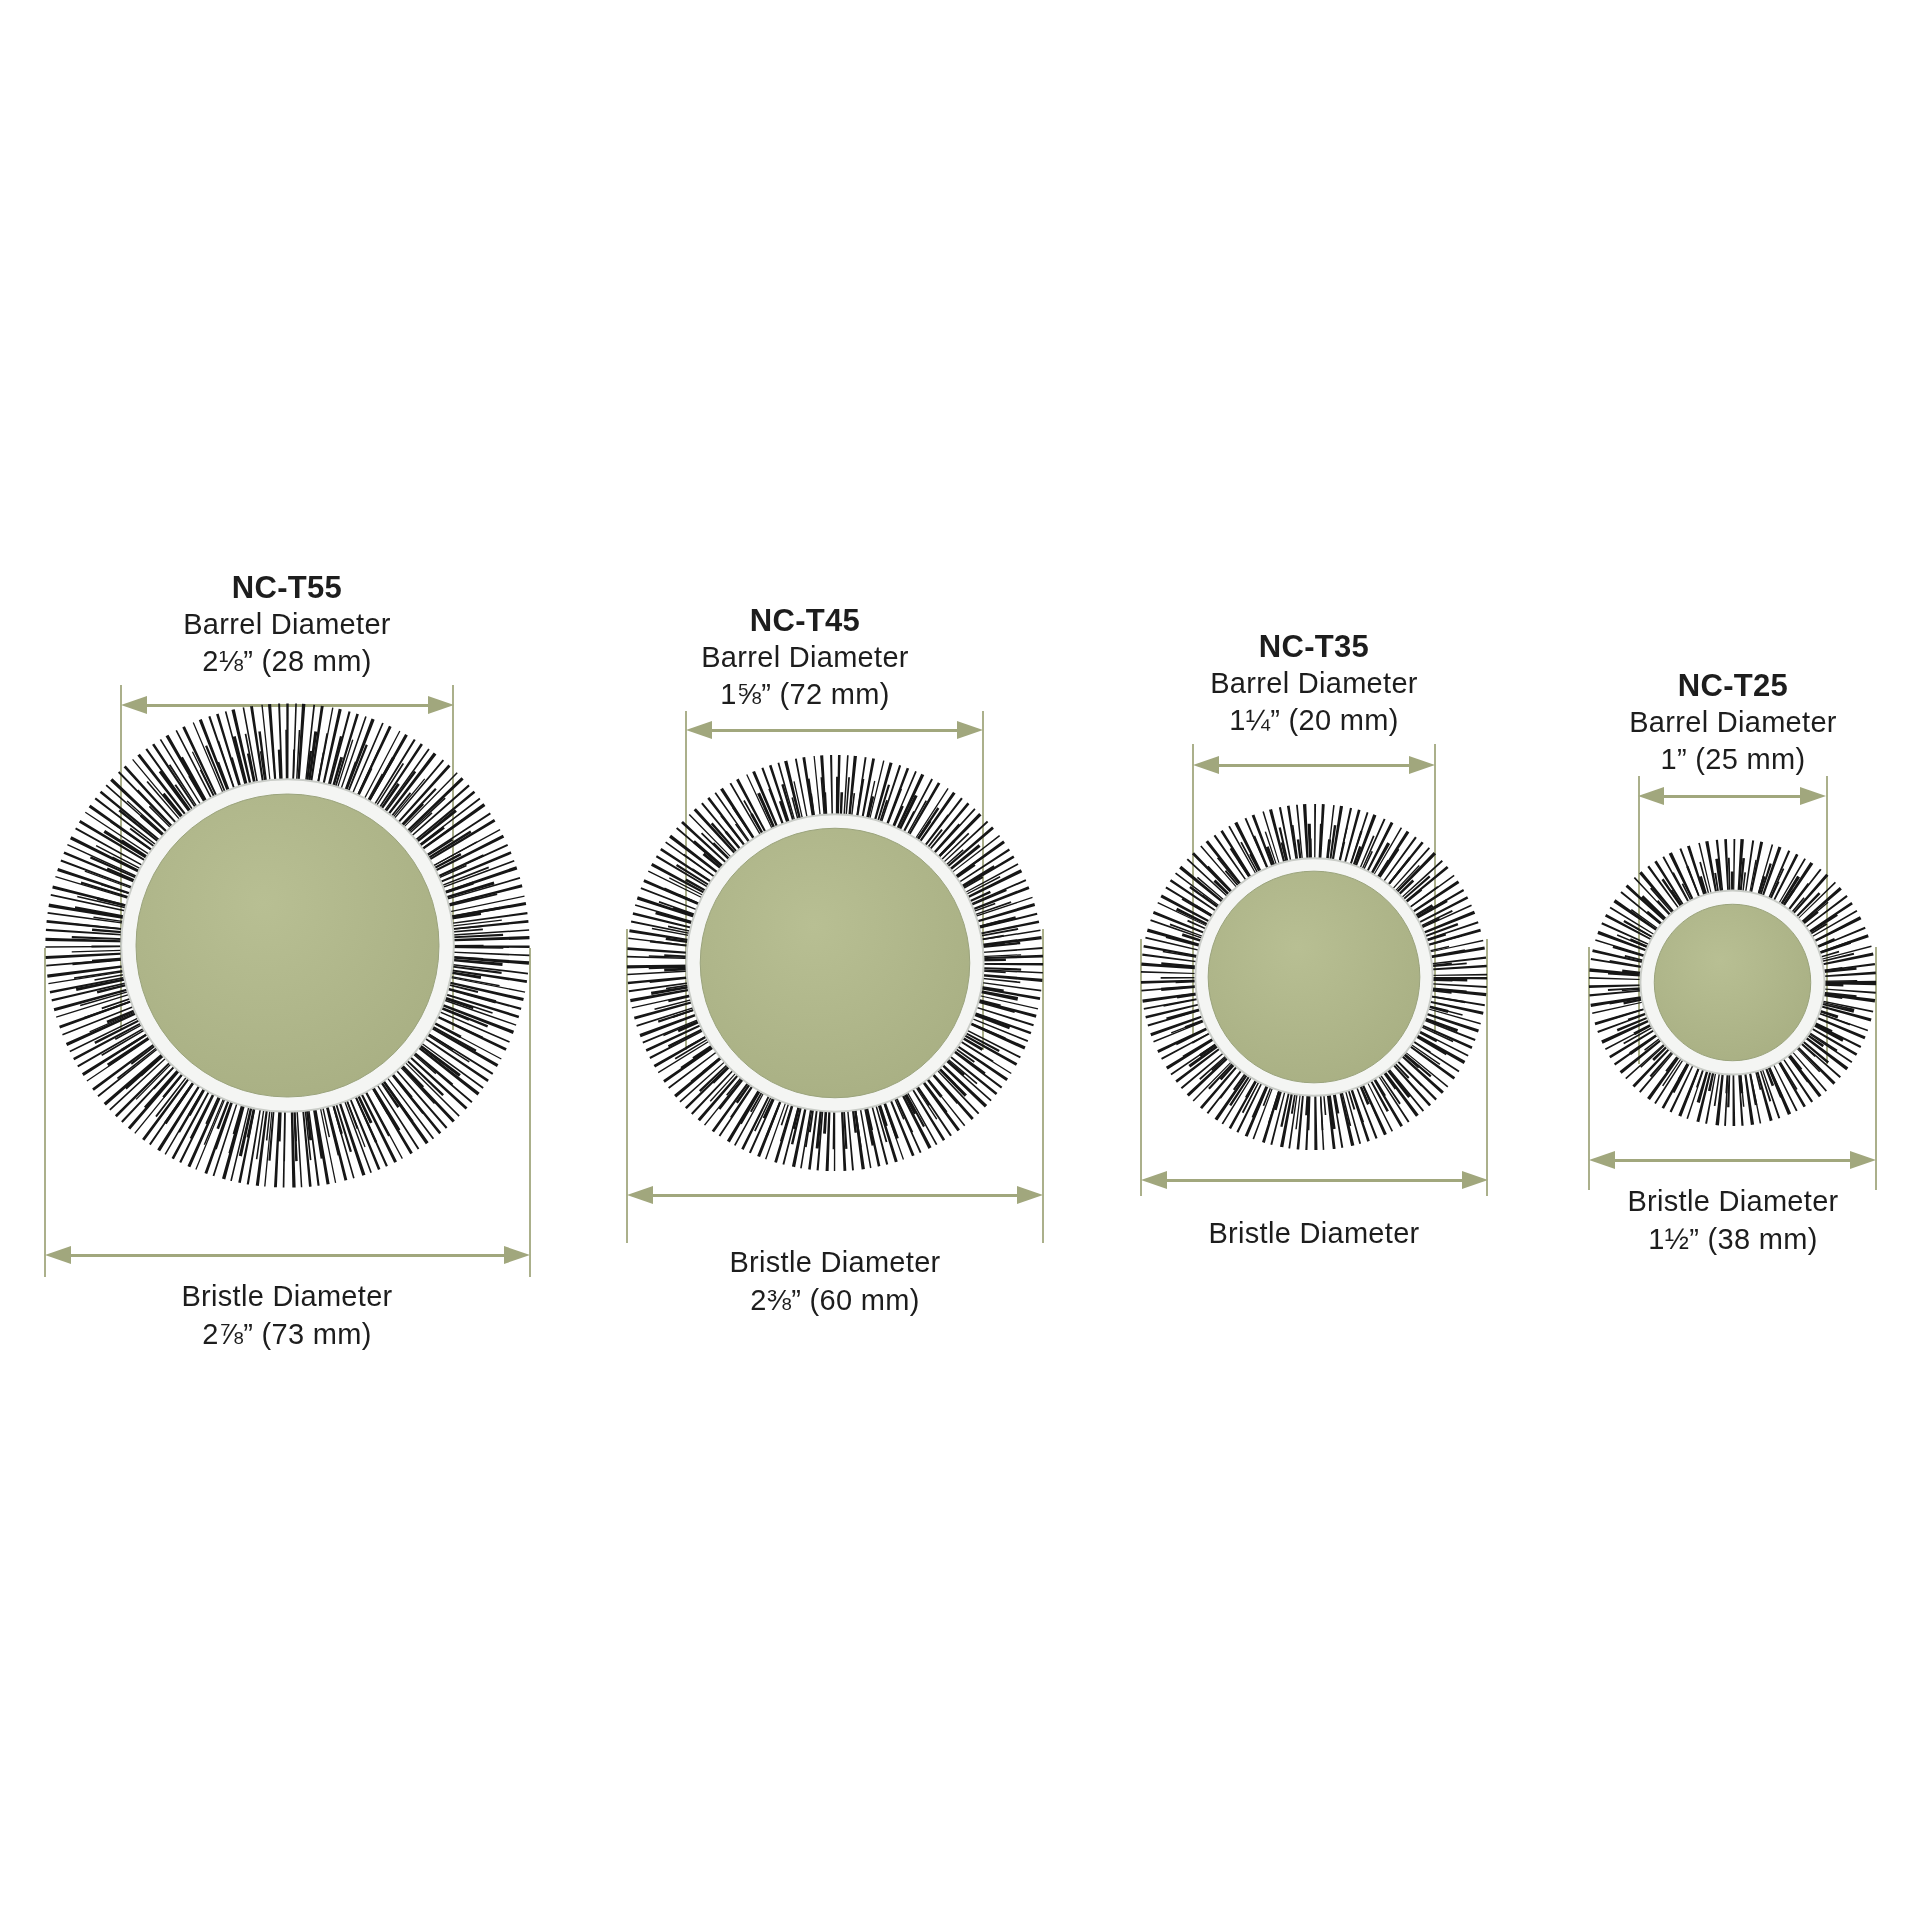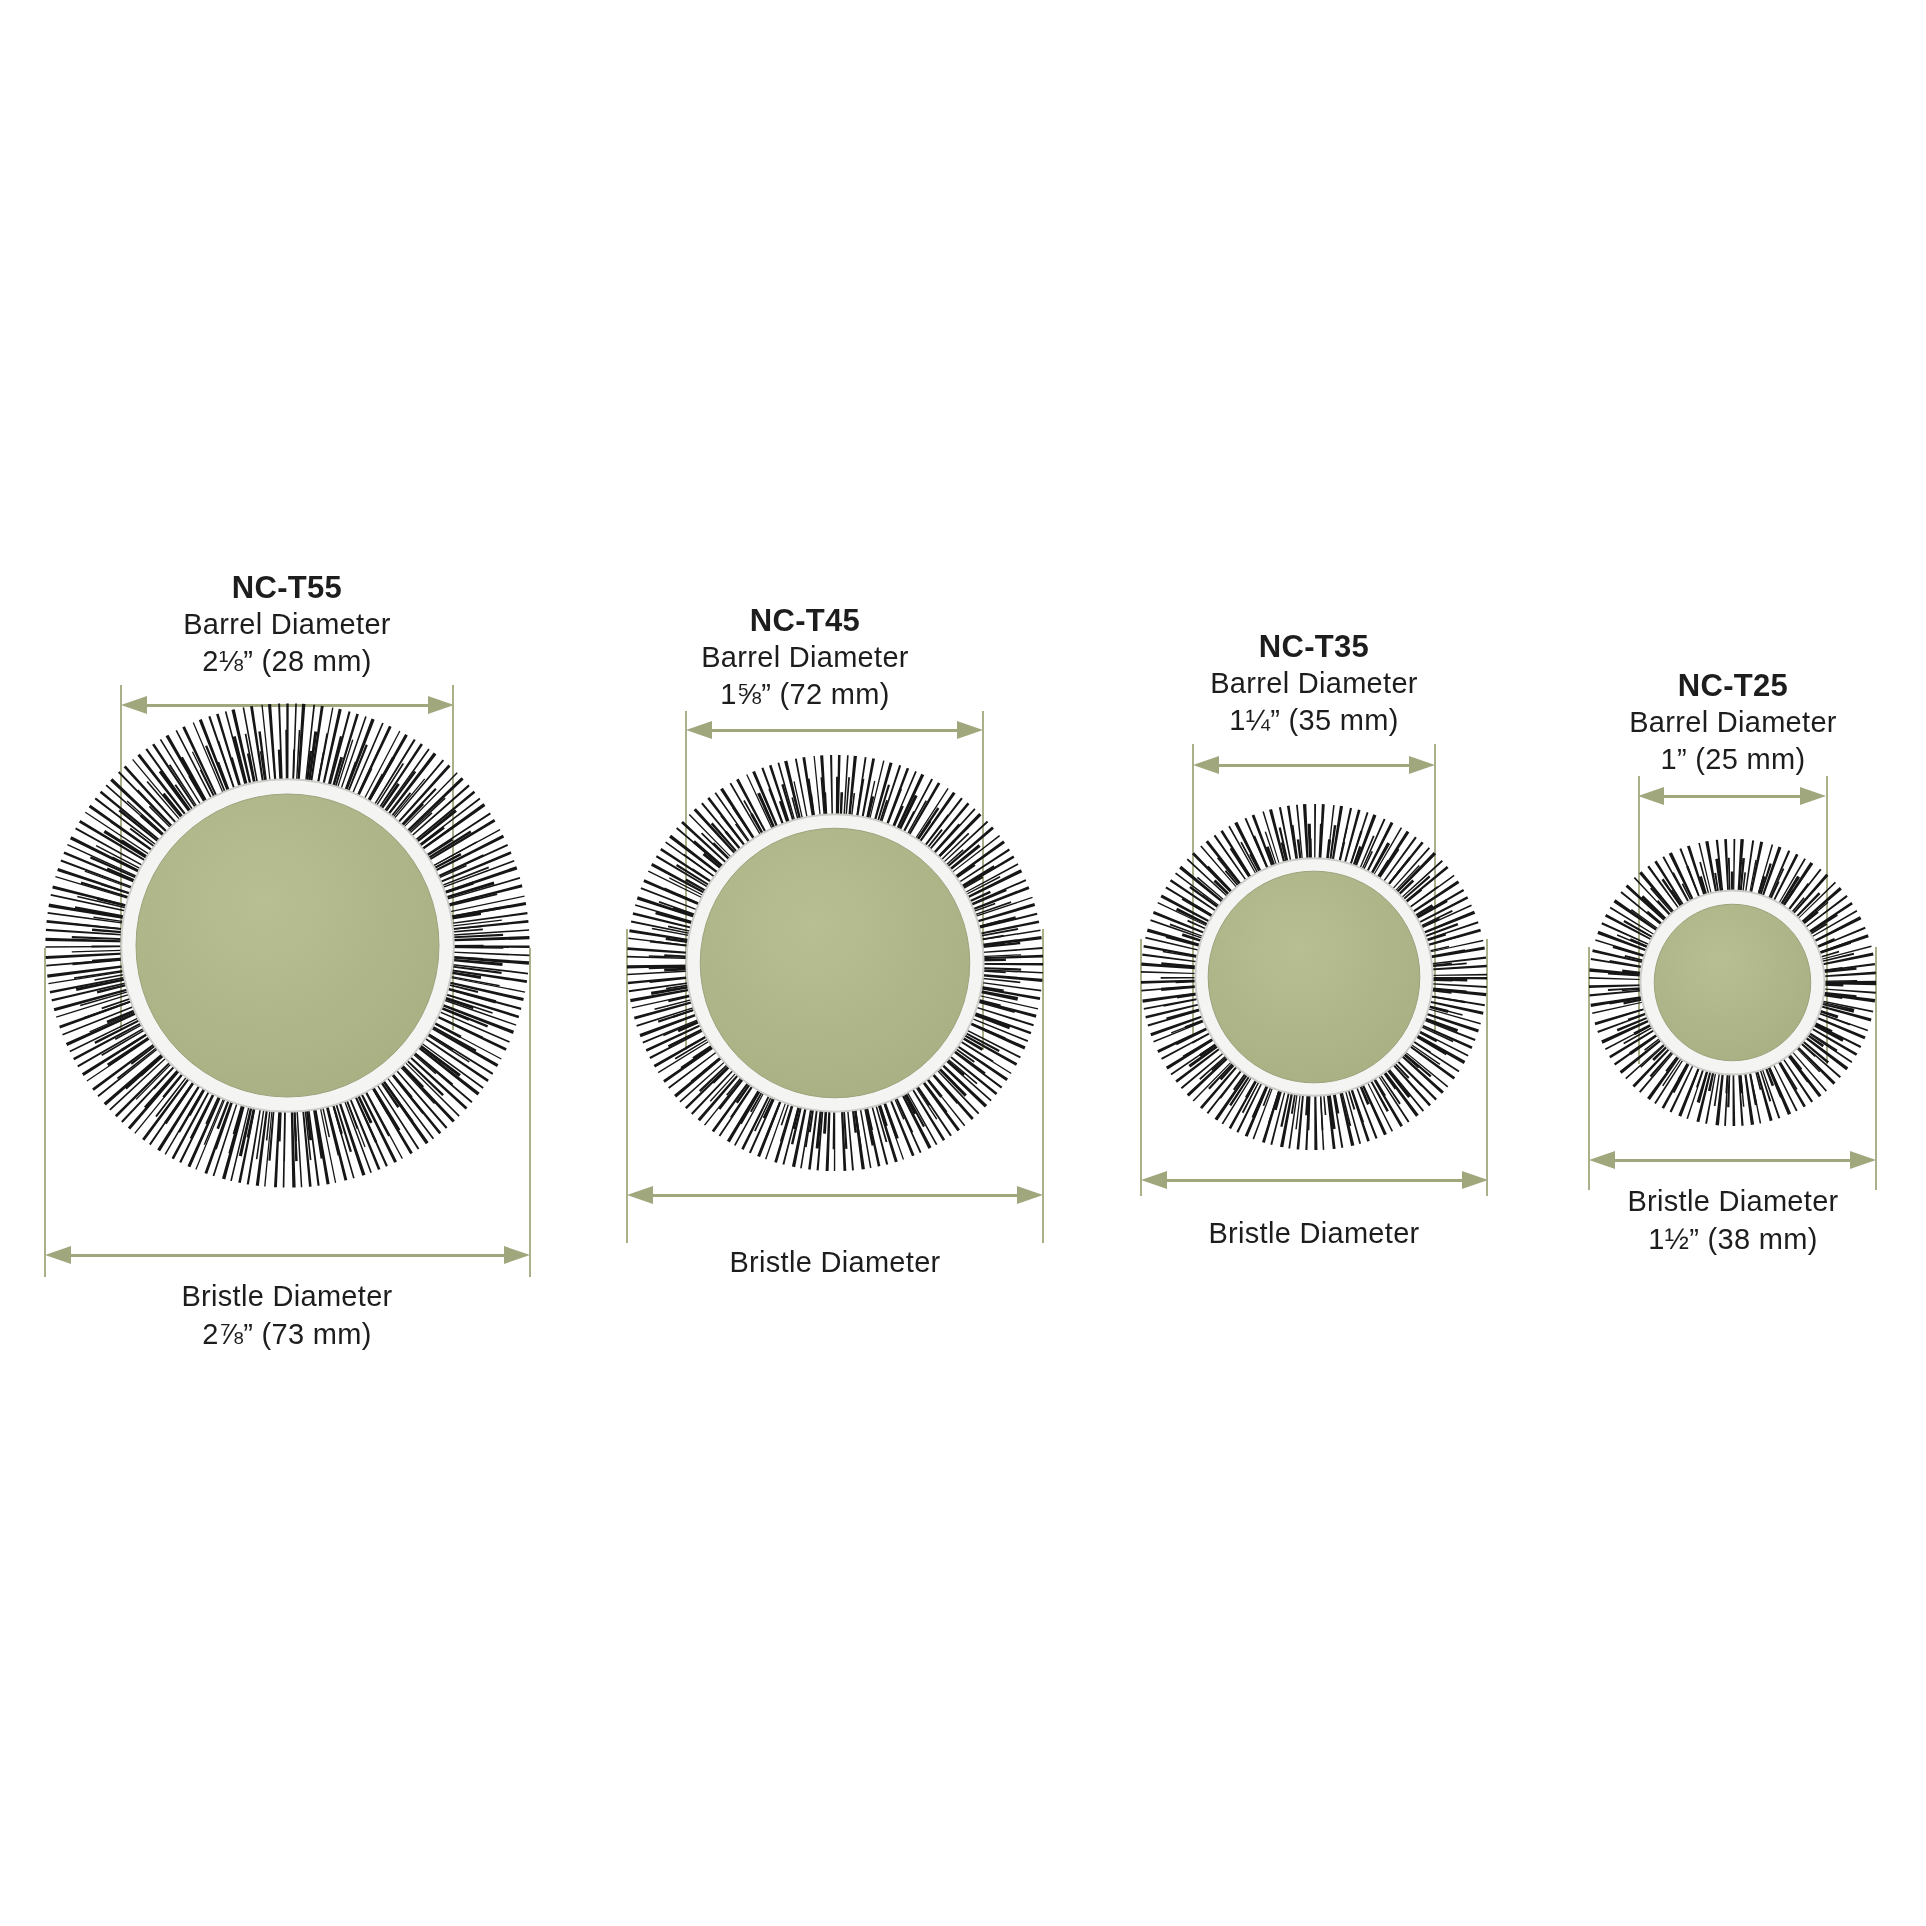--- a/index.html
+++ b/index.html
@@ -132,28 +132,29 @@
         <circle r="157" stroke-width="31" transform="rotate(-7)" stroke-dasharray="1.8 13.2 2.4 9.6 1.5 15.1 2.7 11.3"></circle>
       </g>
       <circle r="150" stroke="#c9ccc7" stroke-width="2" fill="#f4f5f3"></circle>
       <circle r="136" fill="url(#g2)" stroke="#9aa37b" stroke-width="1"></circle>
     </svg>
     <div class="dim-arrow arrow-bristle">
         <div class="shaft"></div>
       </div>
     <div class="label-bottom">
       <div class="dim-name">Bristle Diameter</div>
+      <div>2⅜” (60 mm)</div>
     </div>
   </div>
 
   <div class="brush b3">
     <div class="label-top">
       <div class="model">NC-T35</div>
       <div>Barrel Diameter</div>
-      <div>1¼” (35 mm)</div>
+      <div>1¼” (20 mm)</div>
     </div>
     <div class="witness wl-barrel-l"></div>
     <div class="witness wl-barrel-r"></div>
     <div class="dim-arrow arrow-barrel">
         <div class="shaft"></div>
       </div>
     <div class="witness wl-bristle-l"></div>
     <div class="witness wl-bristle-r"></div>
     <svg class="brush-svg" viewBox="-185 -185 370 370">
       <defs>

